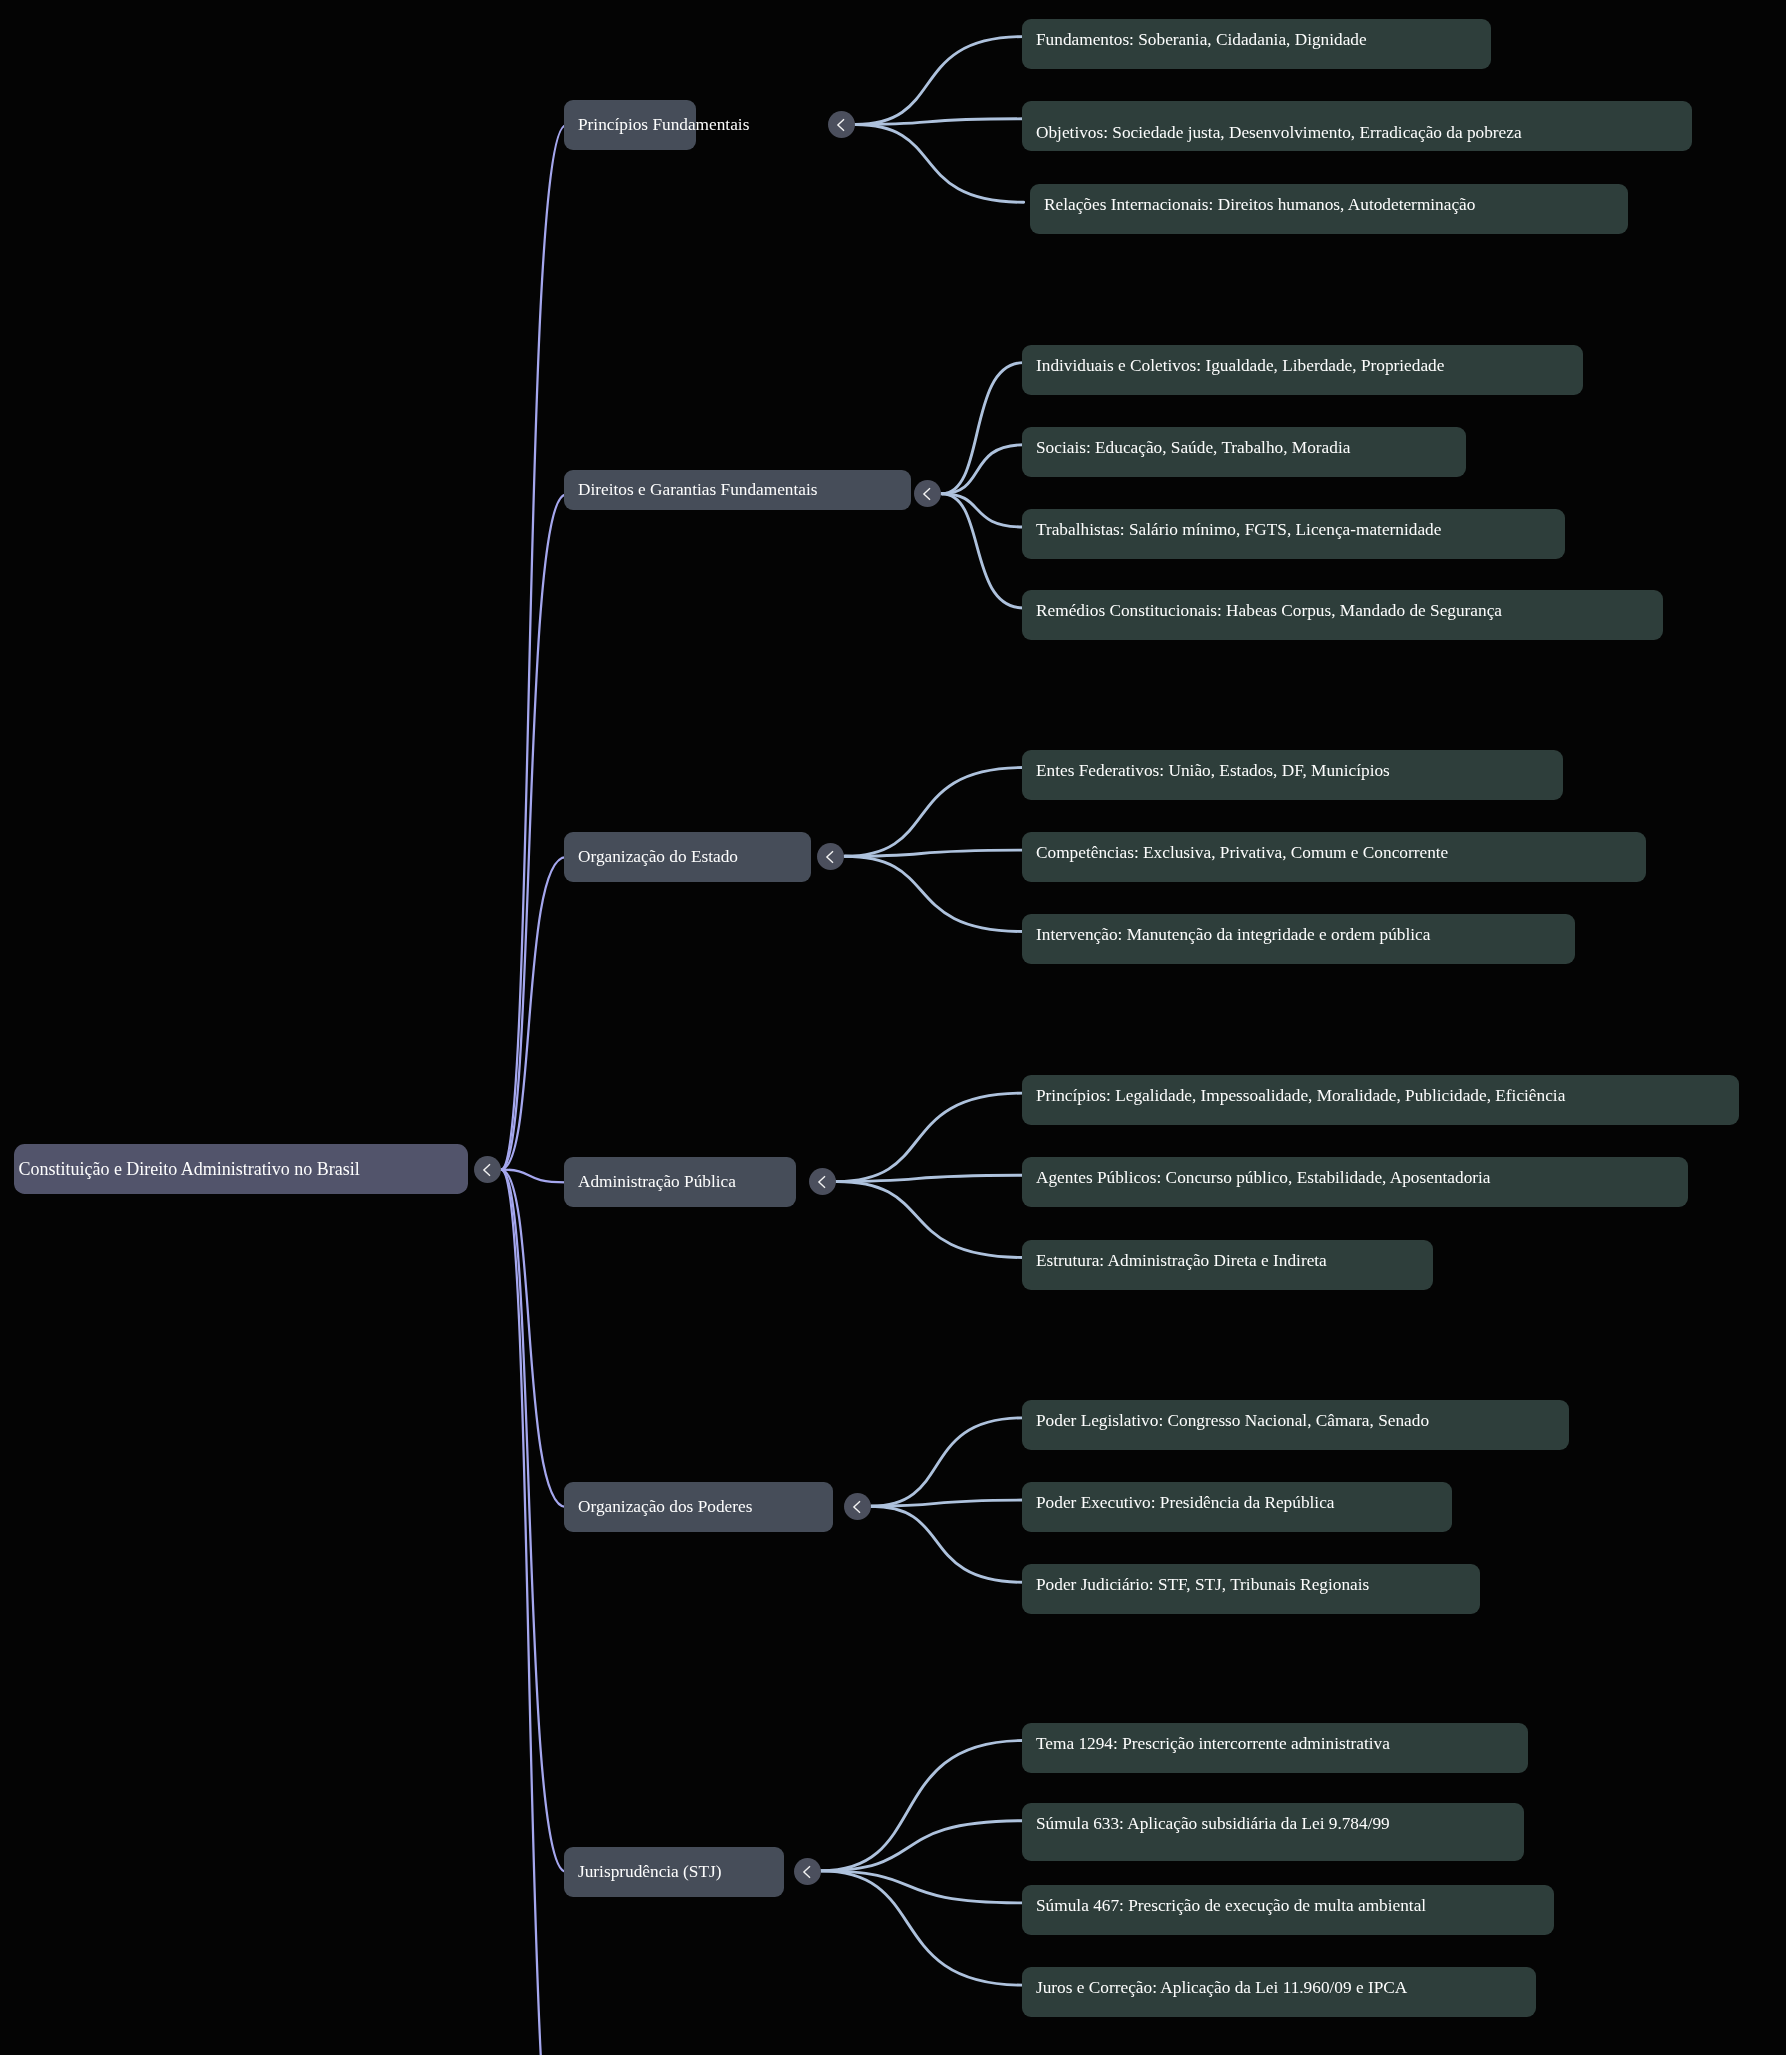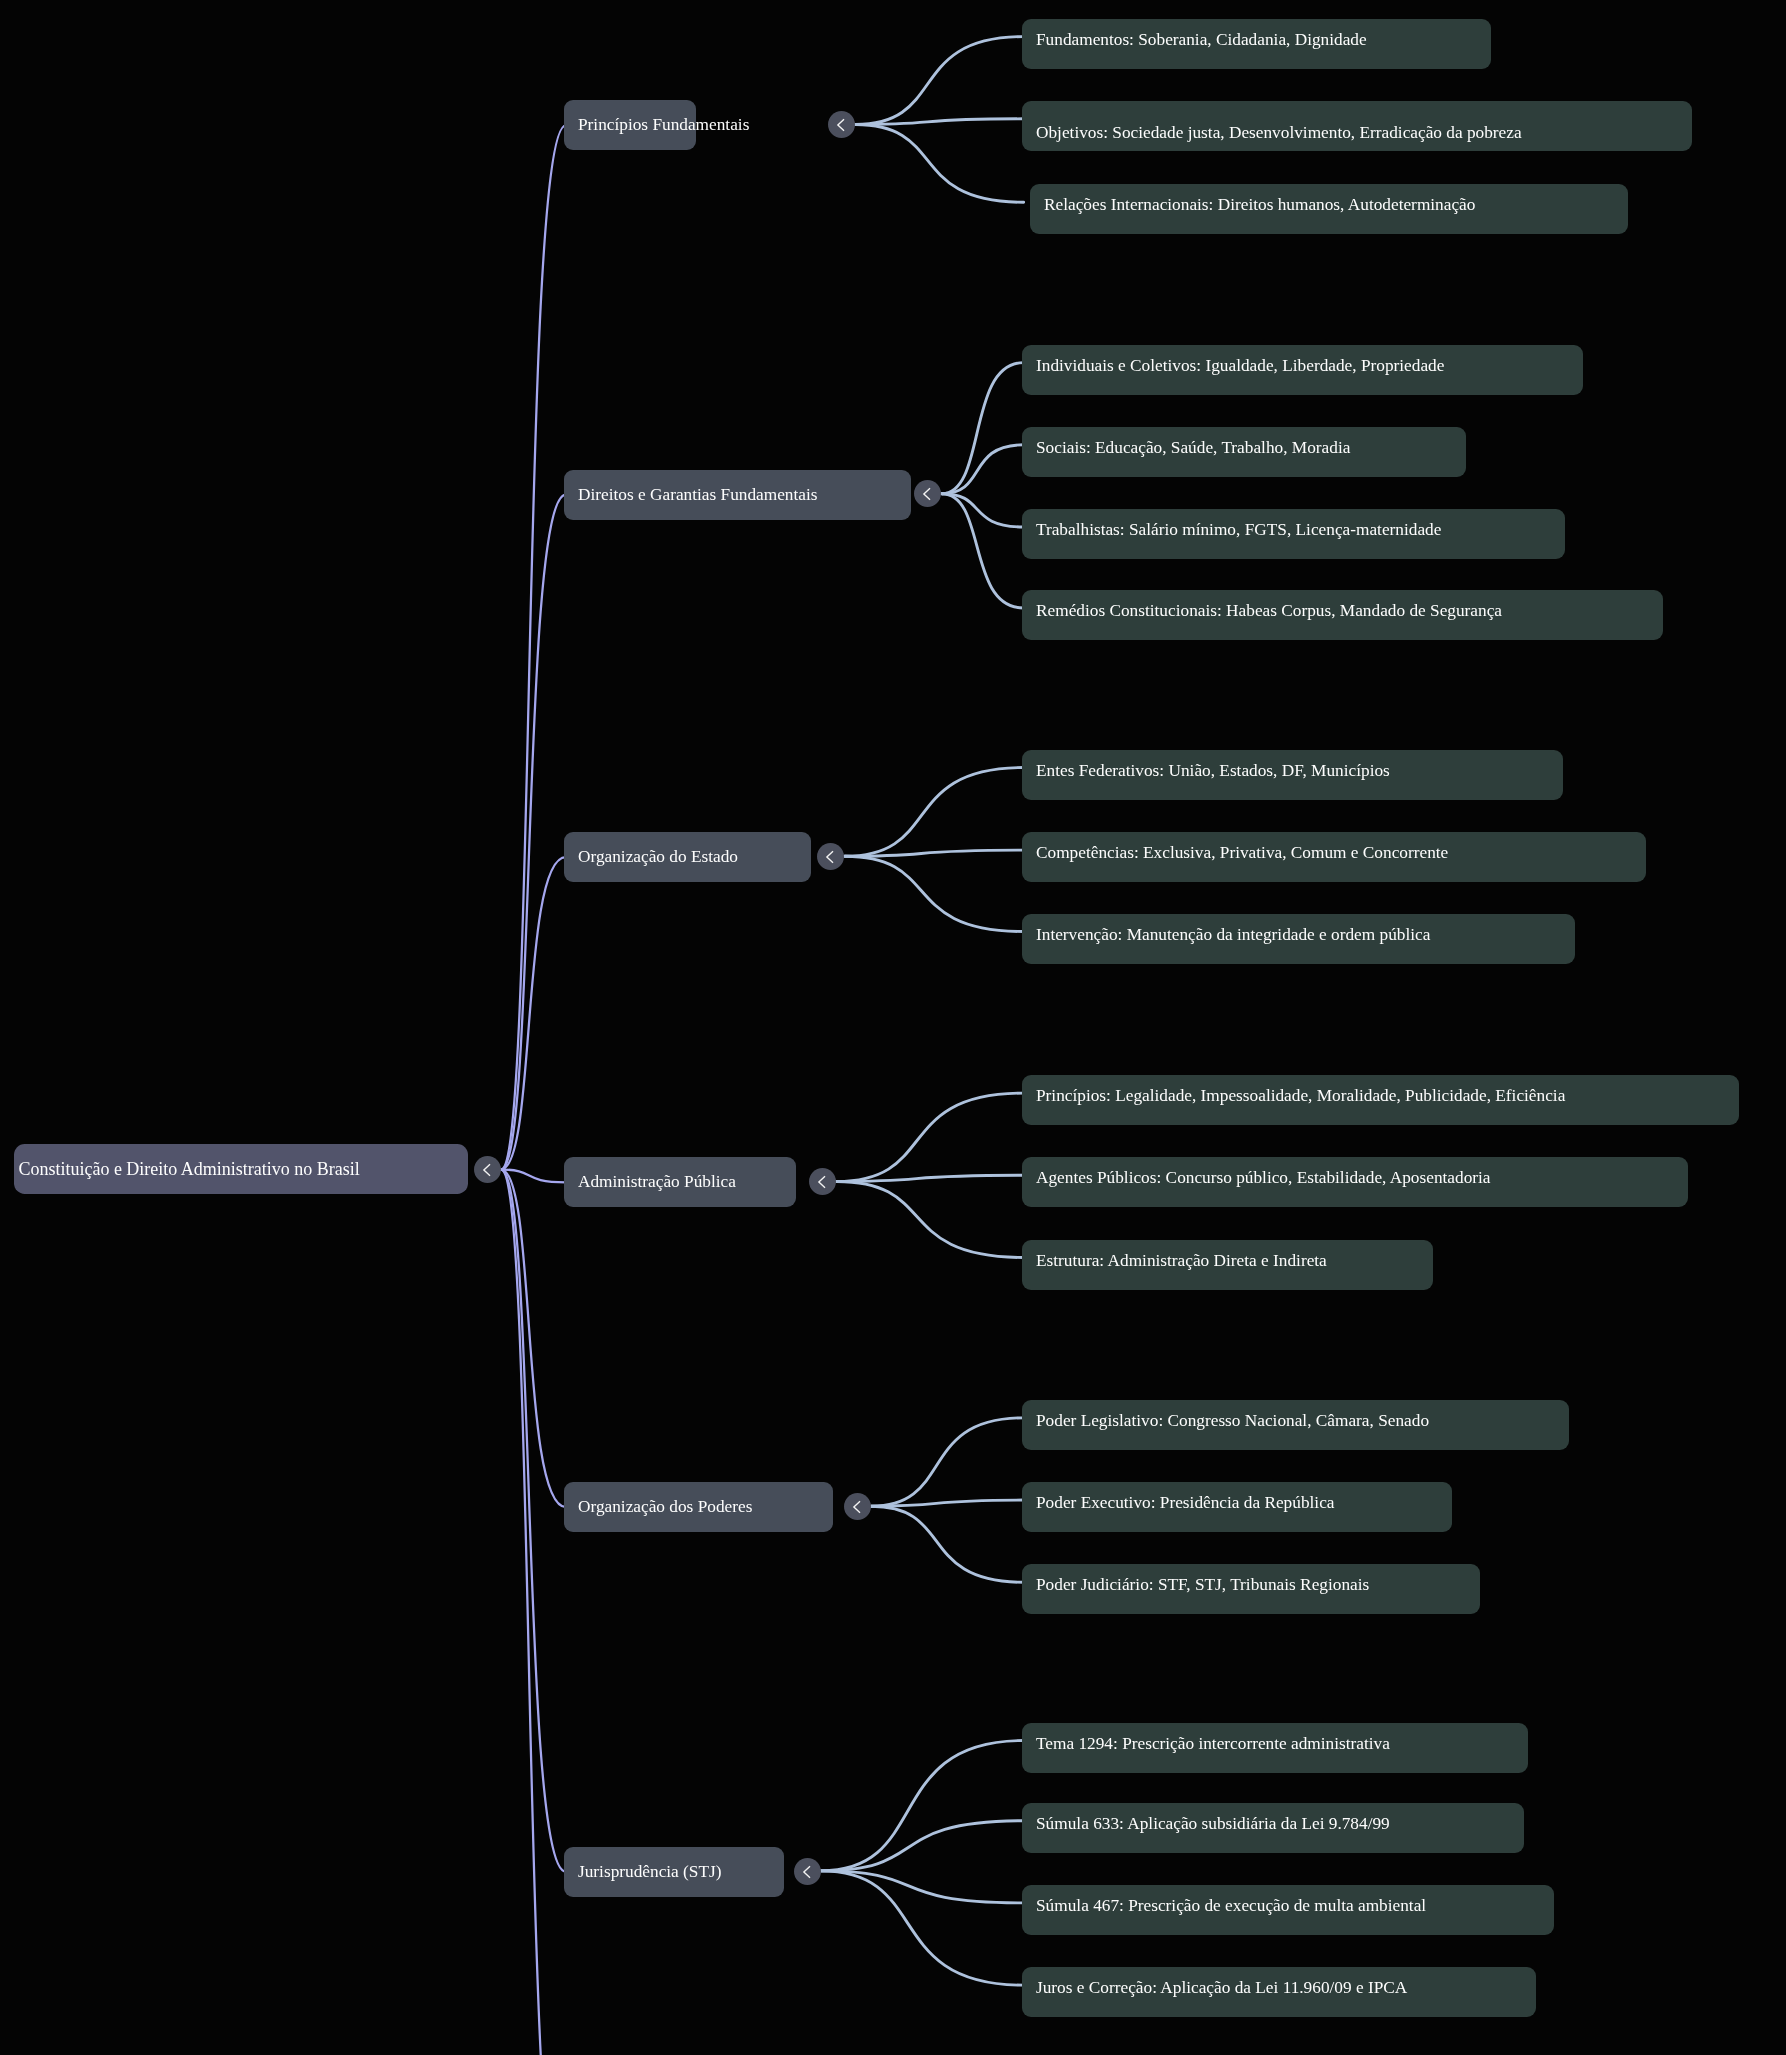--- a/index.html
+++ b/index.html
@@ -127,21 +127,21 @@
     </div>
     <div class="node node-leaf" style="left: 1022px; top: 18.5px; width: 469px; height: 50px;">
       <span class="leaf-text">Fundamentos: Soberania, Cidadania, Dignidade</span>
     </div>
     <div class="node node-leaf" style="left: 1022px; top: 101px; width: 670px; height: 50px; align-items: center;">
       <span class="leaf-text">Objetivos: Sociedade justa, Desenvolvimento, Erradicação da pobreza</span>
     </div>
     <div class="node node-leaf" style="left: 1022px; top: 184px; width: 598px; height: 50px; margin-left: 8px;">
       <span class="leaf-text">Relações Internacionais: Direitos humanos, Autodeterminação</span>
     </div>
-    <div class="node node-branch" style="left: 564px; top: 470px; width: 347px; height: 50px;">
+    <div class="node node-branch" style="left: 564px; top: 470px; width: 347px; height: 40px;">
       <span>Direitos e Garantias Fundamentais</span>
     </div>
     <div class="collapse-btn" style="left: 914px; top: 480px;">
       <span>
         <svg width="12.3" height="14" viewBox="0 0 30 34">
           <path d="M22 3 L7 17 L22 31" fill="none" stroke="#f2f2f2" stroke-width="3.4"></path>
         </svg>
       </span>
     </div>
     <div class="node node-leaf" style="left: 1022px; top: 345px; width: 561px; height: 50px;">
@@ -219,21 +219,21 @@
     <div class="collapse-btn" style="left: 794px; top: 1858px;">
       <span>
         <svg width="12.3" height="14" viewBox="0 0 30 34">
           <path d="M22 3 L7 17 L22 31" fill="none" stroke="#f2f2f2" stroke-width="3.4"></path>
         </svg>
       </span>
     </div>
     <div class="node node-leaf" style="left: 1022px; top: 1723px; width: 506px; height: 50px;">
       <span class="leaf-text">Tema 1294: Prescrição intercorrente administrativa</span>
     </div>
-    <div class="node node-leaf" style="left: 1022px; top: 1803px; width: 502px; height: 50px;">
+    <div class="node node-leaf" style="left: 1022px; top: 1803px; width: 502px; height: 58px;">
       <span class="leaf-text">Súmula 633: Aplicação subsidiária da Lei 9.784/99</span>
     </div>
     <div class="node node-leaf" style="left: 1022px; top: 1885px; width: 532px; height: 50px;">
       <span class="leaf-text">Súmula 467: Prescrição de execução de multa ambiental</span>
     </div>
     <div class="node node-leaf" style="left: 1022px; top: 1967px; width: 514px; height: 50px;">
       <span class="leaf-text">Juros e Correção: Aplicação da Lei 11.960/09 e IPCA</span>
     </div>
   </div>
 

